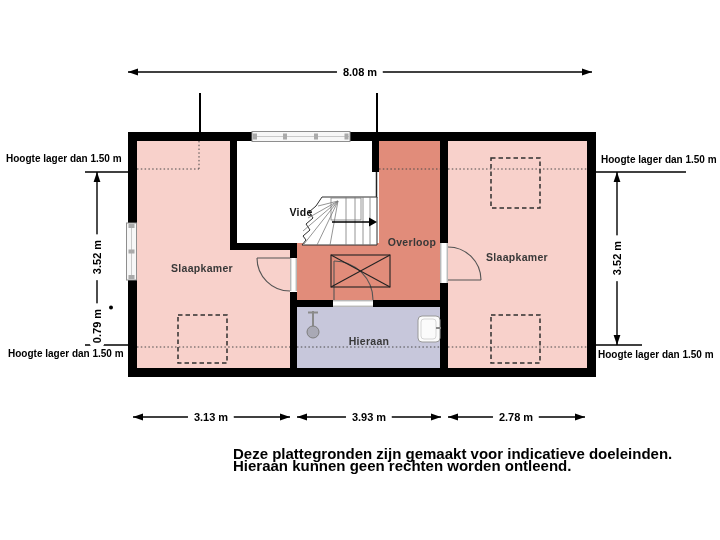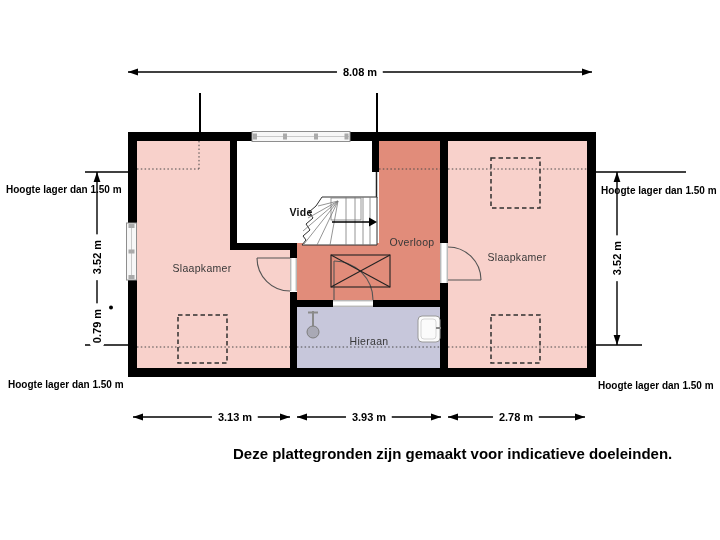--- a/index.html
+++ b/index.html
@@ -7,26 +7,26 @@
          font-family:"Liberation Sans", sans-serif;}
   .room{position:absolute;}
   .fill-pink{background:var(--room-pink);}
   .fill-salmon{background:var(--landing-salmon);}
   .fill-lav{background:var(--bath-lavender);}
   .fill-white{background:#ffffff;}
   .w{position:absolute;background:var(--wall);z-index:2;}
   #plan-svg{position:absolute;left:0;top:0;z-index:3;}
   .label{position:absolute;z-index:4;white-space:nowrap;}
   .room-label{font-size:10.5px;color:#383838;letter-spacing:.3px;
-              transform:translate(-50%,-50%);}
+              transform:translate(-50%,-50%);font-weight:bold;}
   .room-label.bold{font-weight:bold;color:#111;}
   .dim-pill{font-size:11px;font-weight:bold;color:#000;background:#fff;
             border-radius:8px;padding:1px 6px;transform:translate(-50%,-50%);line-height:13px;}
   .dim-pill.vert{transform:translate(-50%,-50%) rotate(-90deg);}
-  .hoogte{font-size:10px;font-weight:bold;color:#000;line-height:12px;margin-top:31px;}
+  .hoogte{font-size:10px;font-weight:bold;color:#000;line-height:12px;}
   .disclaimer{font-size:15px;font-weight:bold;color:#000;line-height:11.5px;}
 </style>
 </head>
 <body>
 
 <div id="stage">
 
   <div class="room fill-pink" style="left:137px;top:141px;width:93px;height:227px;"></div>
   <div class="room fill-pink" style="left:230px;top:250px;width:60px;height:118px;"></div>
   <div class="room fill-white" style="left:237px;top:141px;width:135px;height:102px;"></div>
@@ -182,29 +182,30 @@
     </g>
   </svg>
 
   <div class="label room-label" style="left:202px;top:268px;">Slaapkamer</div>
   <div class="label room-label bold" style="left:301px;top:180px;margin-top:32px;">Vide</div>
   <div class="label room-label" style="left:412px;top:242px;">Overloop</div>
   <div class="label room-label" style="left:369px;top:341px;">Hieraan</div>
   <div class="label room-label" style="left:517px;top:257px;">Slaapkamer</div>
 
   <div class="label dim-pill" style="left:360px;top:72px;">8.08 m</div>
-  <div class="label dim-pill" style="left:211px;top:417px;margin-left:24px;">3.13 m</div>
+  <div class="label dim-pill" style="left:211px;top:417px;">3.13 m</div>
   <div class="label dim-pill" style="left:369px;top:417px;">3.93 m</div>
   <div class="label dim-pill" style="left:516px;top:417px;">2.78 m</div>
   <div class="label dim-pill vert" style="left:97px;top:257px;">3.52 m</div>
   <div class="label dim-pill vert" style="left:97px;top:326px;">0.79 m</div>
   <div class="label dim-pill vert" style="left:617px;top:258px;">3.52 m</div>
 
   <div class="label hoogte" style="left:6px;top:153px;width:113px;text-align:right;">Hoogte lager dan 1.50 m</div>
   <div class="label hoogte" style="left:8px;top:348px;width:113px;text-align:right;">Hoogte lager dan 1.50 m</div>
   <div class="label hoogte" style="left:601px;top:154px;">Hoogte lager dan 1.50 m</div>
   <div class="label hoogte" style="left:598px;top:349px;">Hoogte lager dan 1.50 m</div>
 
   <div class="label disclaimer" style="left:233px;top:448px;">
     <div>Deze plattegronden zijn gemaakt voor indicatieve doeleinden.</div>
+    <div>Hieraan kunnen geen rechten worden ontleend.</div>
   </div>
 
 </div>
 
 </body></html>

